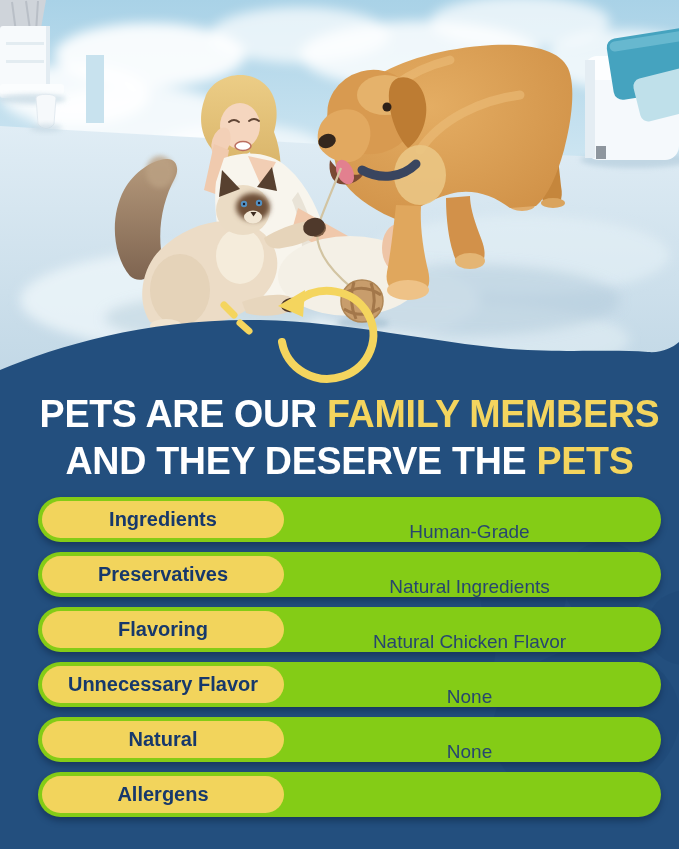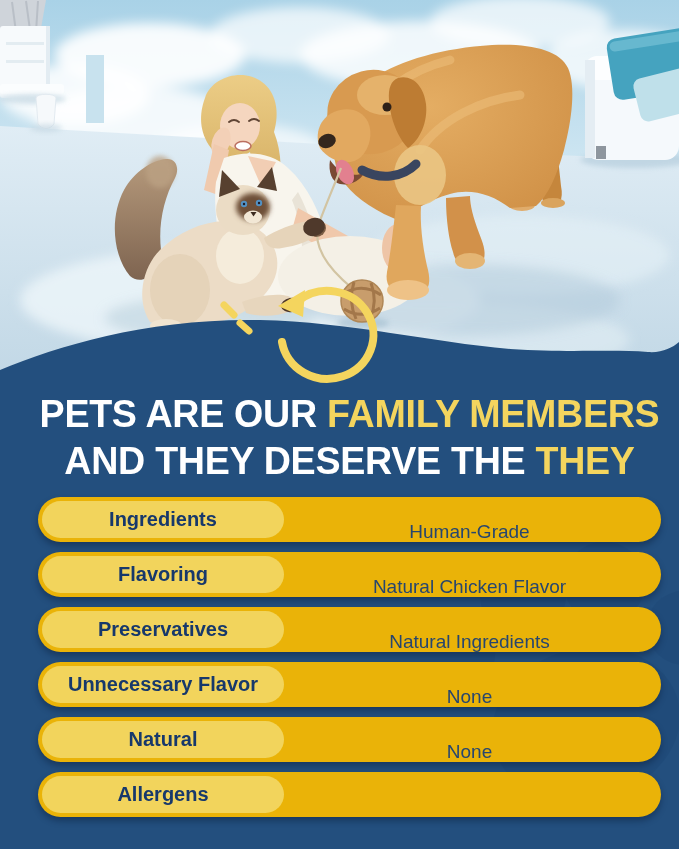--- a/index.html
+++ b/index.html
@@ -19,21 +19,21 @@
   .content{position:absolute;top:375px;left:10px;width:679px;z-index:4;}
   h1.headline{
     margin:16px 8px 0;text-align:center;
     font-size:38px;line-height:47px;font-weight:bold;letter-spacing:-.3px;
     color:#ffffff;transform:scaleX(.99);
   }
   h1.headline .yellow{color:#f4d55e;}
   .spec-table{margin:12px 28px 0;}
   .spec-row{
     position:relative;height:45px;margin-bottom:10px;
-    background:#eab308;border-radius:22.5px;
+    background:#84cc16;border-radius:22.5px;
     box-shadow:0 4px 6px rgba(7,26,52,.40);
   }
   .spec-label{
     position:absolute;left:4px;top:4px;width:242px;height:37px;
     background:#f2d45c;border-radius:18.5px;
     font-size:20px;font-weight:bold;color:#17386b;
     text-align:center;line-height:37px;
   }
   .spec-value{
     position:absolute;left:252px;right:12px;top:0;height:45px;
@@ -229,35 +229,35 @@
       <circle cx="212" cy="52" r="41"></circle>
       <circle cx="278" cy="115" r="37"></circle>
     </g>
   </svg>
 
   <div class="content">
     <h1 class="headline">
       <span>PETS ARE OUR</span>
       <span class="yellow">FAMILY MEMBERS</span><br>
       <span>AND THEY DESERVE THE</span>
-      <span class="yellow">THEY</span>
+      <span class="yellow">PETS</span>
     </h1>
 
     <div class="spec-table">
       <div class="spec-row">
         <div class="spec-label">Ingredients</div>
         <div class="spec-value">Human-Grade</div>
       </div>
       <div class="spec-row">
+        <div class="spec-label">Preservatives</div>
+        <div class="spec-value">Natural Ingredients</div>
+      </div>
+      <div class="spec-row">
         <div class="spec-label">Flavoring</div>
         <div class="spec-value">Natural Chicken Flavor</div>
-      </div>
-      <div class="spec-row">
-        <div class="spec-label">Preservatives</div>
-        <div class="spec-value">Natural Ingredients</div>
       </div>
       <div class="spec-row">
         <div class="spec-label">Unnecessary Flavor</div>
         <div class="spec-value">None</div>
       </div>
       <div class="spec-row">
         <div class="spec-label">Natural</div>
         <div class="spec-value">None</div>
       </div>
       <div class="spec-row">

